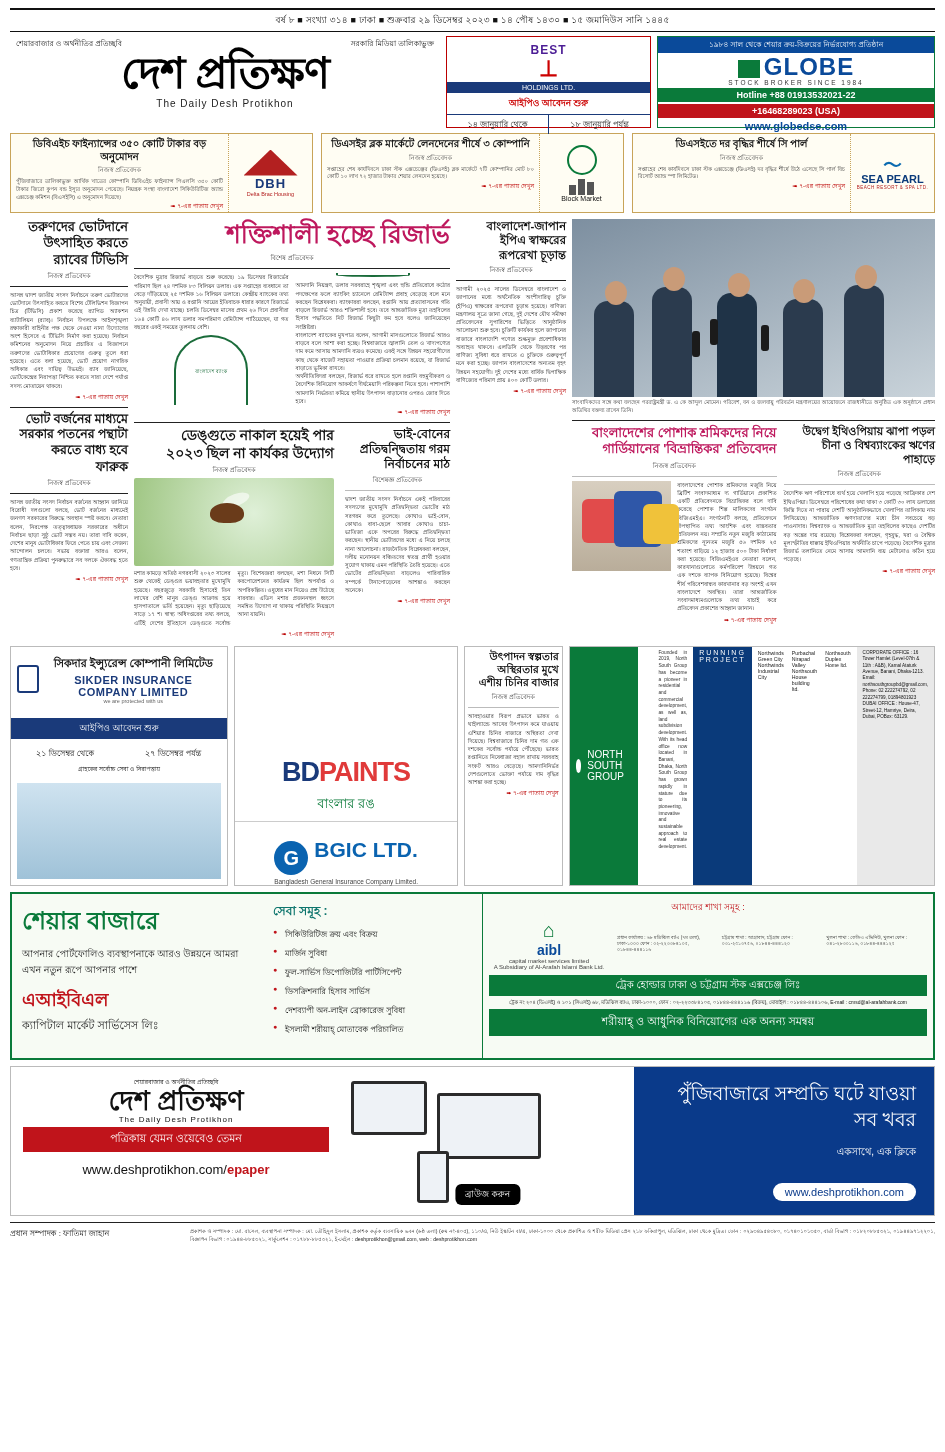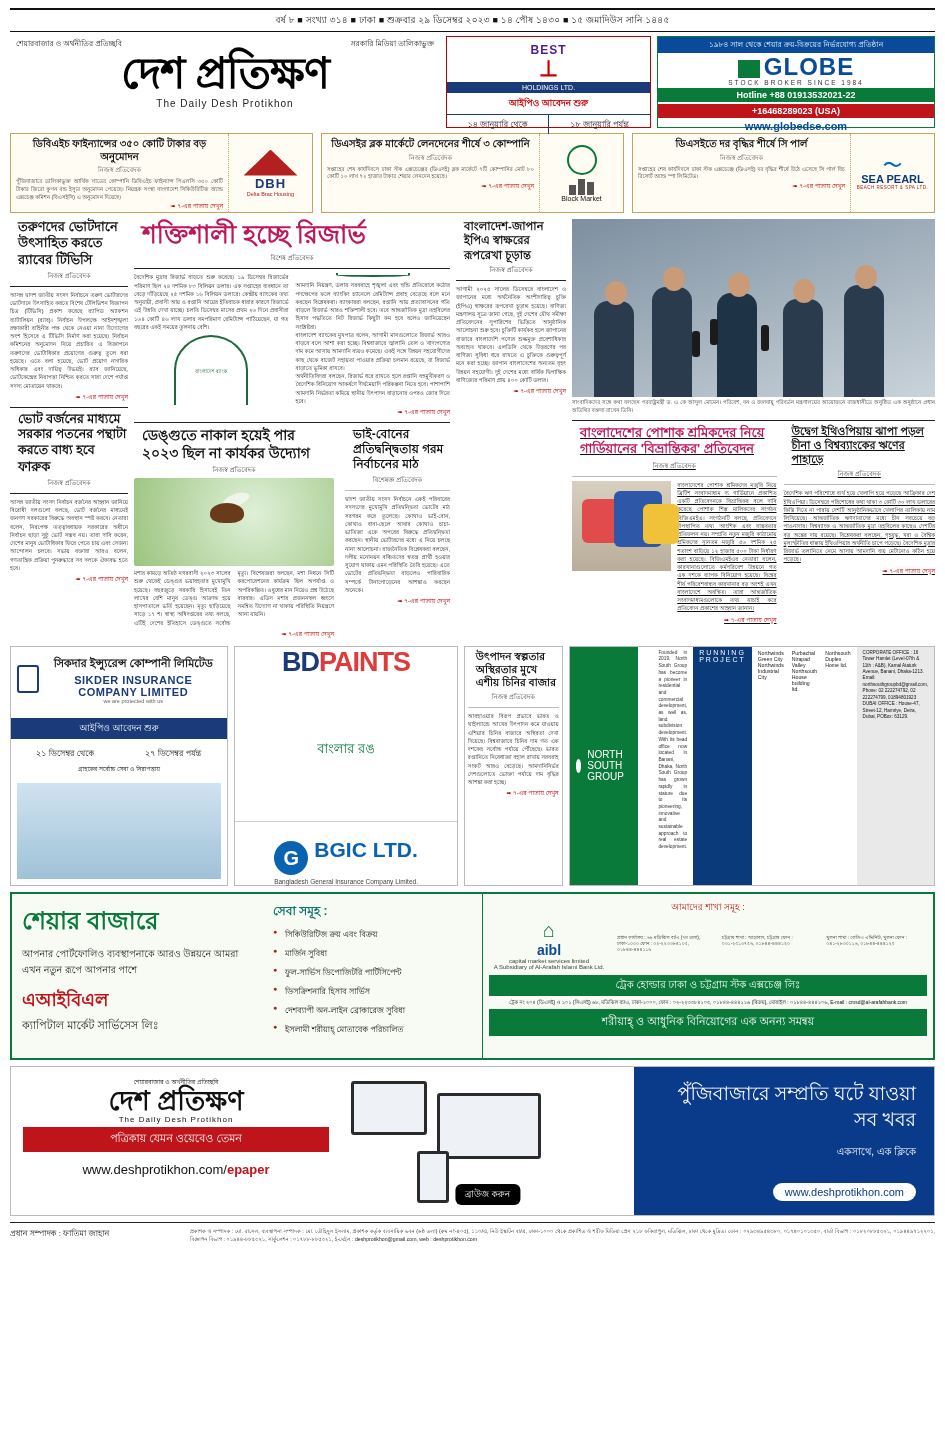--- a/index.html
+++ b/index.html
@@ -64,21 +64,21 @@
   .lg-sp .tag { font-size:4.5px; color:#b32020; letter-spacing:.5px;}
 
   
   .main { display:flex; gap:6px; margin-top:6px; }
   .col { }
   .c1 { width:118px; }
   .c2 { width:316px; }
   .c3 { width:110px; }
   .c4 { width:auto; flex:1; }
 
-  .hl { font-size:16px; font-weight:bold; line-height:1.25; text-align:left; color:#111;margin-left:8px;}
+  .hl { font-size:16px; font-weight:bold; line-height:1.25; text-align:right; color:#111;margin-left:8px;}
   .hl.red { color:#be185d; }
   .hl.big { font-size:25px; }
   .byline { font-size:6.5px; text-align:center; color:#444; margin:3px 0 2px; }
   .rule { border-top:1px solid #222; margin:4px 0; }
   .rule.thin { border-top:1px solid #bbb; }
   .body { font-size:5.5px; line-height:1.5; text-align:justify; color:#222; }
   .cols2 { column-count:2; column-gap:7px; }
   .more { font-size:6px; color:#b00; text-align:right; margin-top:2px; }
 
   
@@ -110,21 +110,21 @@
   .ad-sikder { width:240px; display:flex; flex-direction:column;}
   .ad-sikder .top { padding:8px 6px; text-align:center;}
   .ad-sikder .bn { font-size:11px; font-weight:bold;}
   .ad-sikder .en { font-size:11px; font-weight:bold; color:#1a3a7a; letter-spacing:.5px;}
   .ad-sikder .tag { font-size:5.5px; color:#666;}
   .ad-sikder .bar { background:#1a3a7a; color:#fff; font-size:9px; text-align:center; padding:3px 0; margin:6px 0;}
   .ad-sikder .dates { display:flex; font-size:8px; text-align:center;}
   .ad-sikder .dates div{flex:1; padding:2px 0;}
   .ad-sikder .photo2 { flex:1; margin:6px; background:linear-gradient(#cfe3f0,#9fc2d8); position:relative;}
   .ad-sikder .cap2 { font-size:6px; text-align:center; padding:2px;}
-  .ad-bd { width:246px; display:flex; flex-direction:column; align-items:center; justify-content:space-between; }
+  .ad-bd { width:246px; display:flex; flex-direction:column; align-items:center; justify-content:flex-end; gap:6px;}
   .bdpaints { font-size:27px; font-weight:bold; letter-spacing:-1px;}
   .bdpaints .c1x{color:#1a3a7a;} .bdpaints .c2x{color:#e03a3a;}
   .bdp-sub { font-size:13px; color:#0a7a3a;}
   .bgic { border-top:1px solid #ccc; width:100%; text-align:center; padding-top:16px;}
   .bgic .mark { display:inline-block; width:34px;height:34px;border-radius:50%;background:#0a63b0;color:#fff;
      font-size:20px; line-height:34px; vertical-align:-8px; margin-right:6px; font-weight:bold;}
   .bgic .nm { font-size:21px; font-weight:bold; color:#0a63b0;}
   .bgic .sm { font-size:6.5px; color:#444; margin-top:3px;}
   .ad-sugar { width:108px; padding:3px;}
   .ad-nsg { flex:1; display:flex; }
@@ -359,21 +359,21 @@
           <div class="suit" style="left:75%; height:112px"></div>
             <div class="head" style="left:78%; bottom:108px"></div>
           <div class="mic" style="left:33%; bottom:40px"></div>
           <div class="mic" style="left:38%; bottom:52px"></div>
           <div class="mic" style="left:52%; bottom:46px"></div>
         </div>
       </div>
       <div class="cap">সাংবাদিকদের সঙ্গে কথা বলছেন পররাষ্ট্রমন্ত্রী ড. এ কে আব্দুল মোমেন। পরিবেশ, বন ও জলবায়ু পরিবর্তন মন্ত্রণালয়ের আয়োজনে রাজধানীতে অনুষ্ঠিত এক অনুষ্ঠানে প্রধান অতিথির বক্তব্য রাখেন তিনি।</div>
       <div class="rule"></div>
 
-      <div style="display:flex; gap:7px;text-decoration:underline;">
+      <div style="display:flex; gap:7px;">
         <div style="flex:1.35">
           <div class="hl red" style="font-size:13px">বাংলাদেশের পোশাক শ্রমিকদের নিয়ে গার্ডিয়ানের 'বিভ্রান্তিকর' প্রতিবেদন</div>
           <div class="byline">নিজস্ব প্রতিবেদক</div>
           <div class="rule thin"></div>
           <div style="display:flex; gap:6px;">
             <div style="flex:1">
               <div class="clothes">
                 <div class="a"></div>
                   <div class="b"></div>
                   <div class="c"></div>

